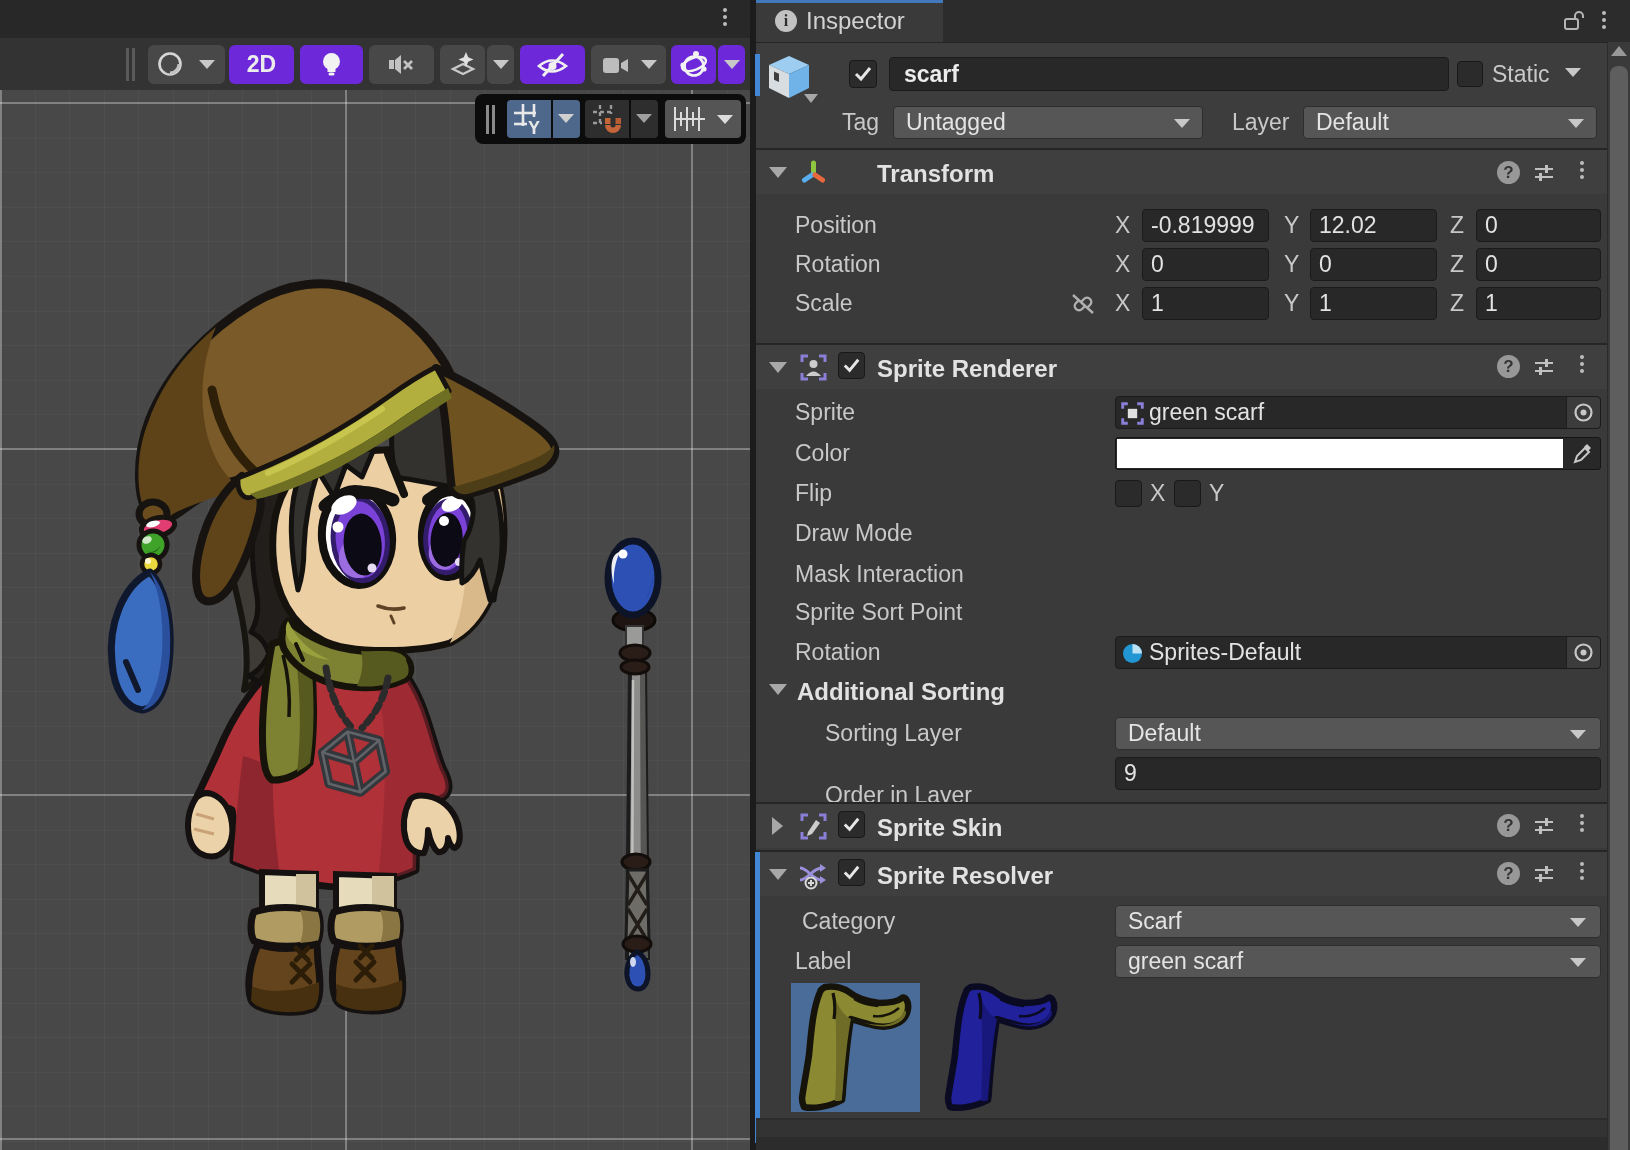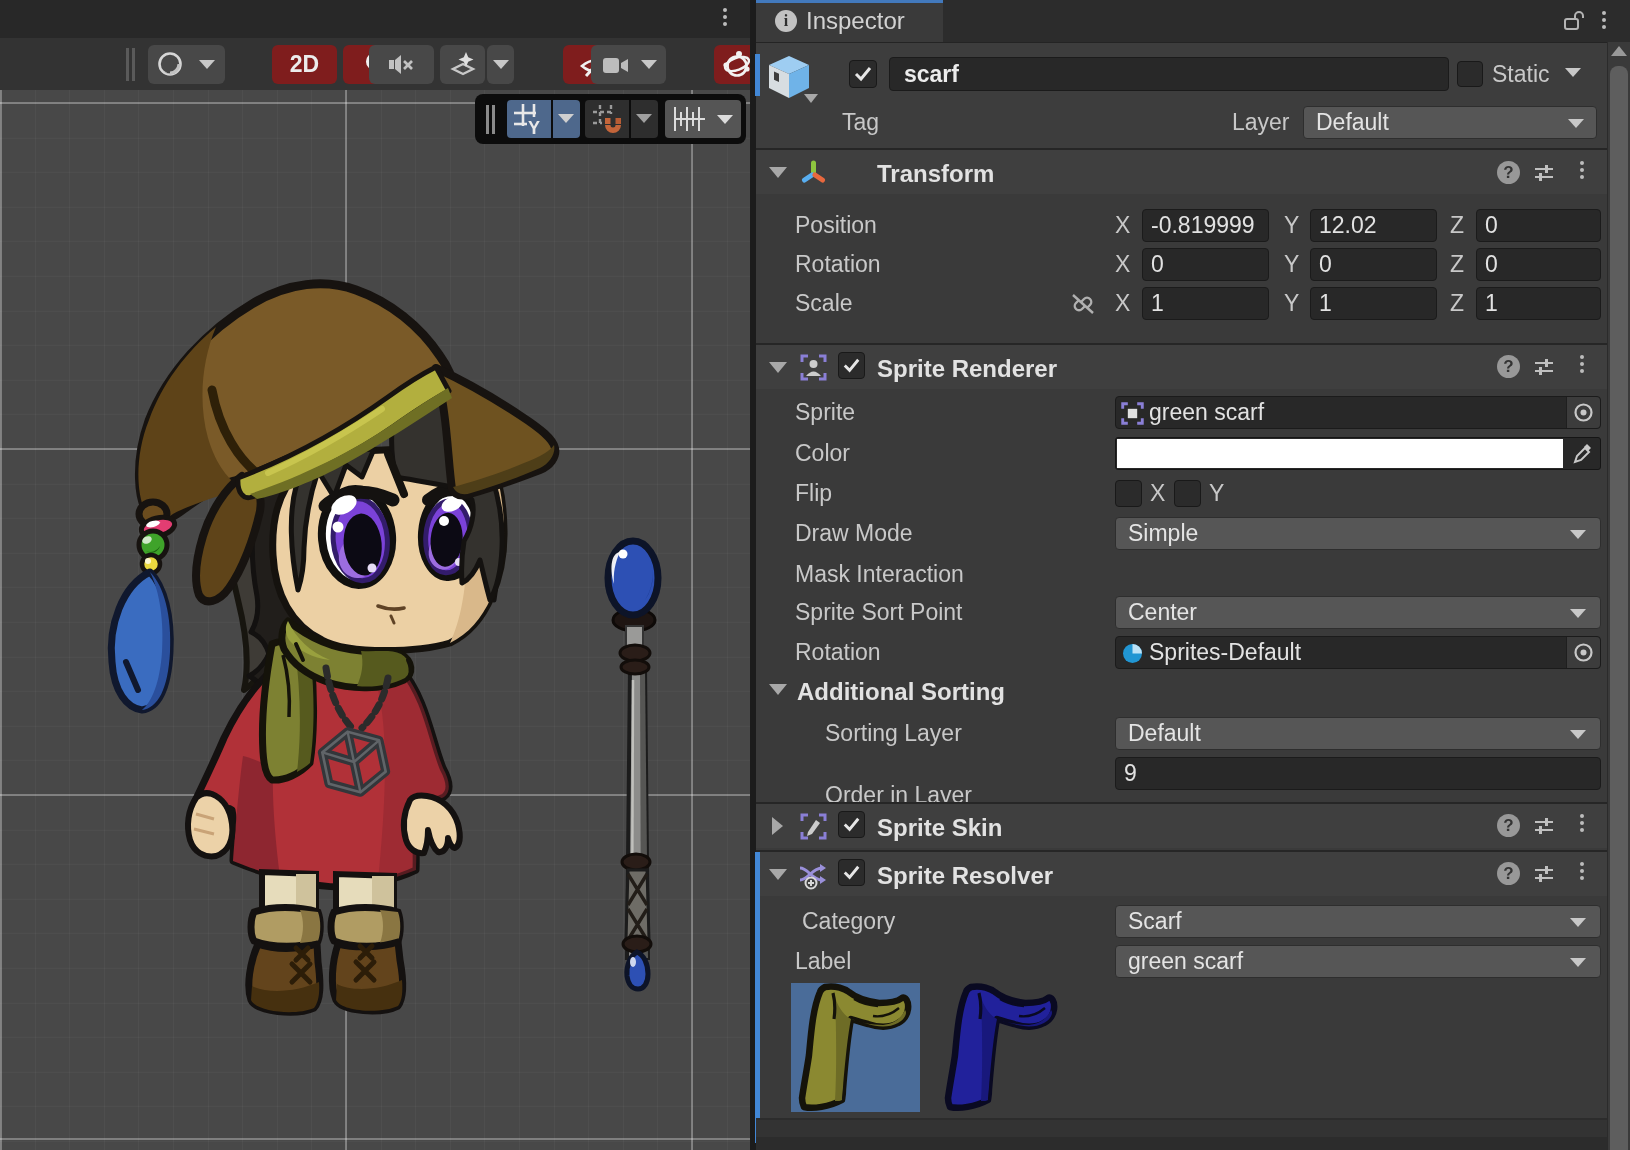--- a/index.html
+++ b/index.html
@@ -4,21 +4,21 @@
 <style>
 html,body{margin:0;padding:0;background:#222;}
 #page{position:relative;width:1630px;height:1150px;overflow:hidden;
   font-family:"Liberation Sans",sans-serif;background:#3a3a3a;}
 .abs{position:absolute;}
 
 #scene{left:0;top:0;width:750px;height:1150px;background:#484848;}
 #topstrip{left:0;top:0;width:750px;height:38px;background:#282828;}
 #toolbar{left:0;top:38px;width:750px;height:52px;background:#333333;}
 .tbtn{position:absolute;top:7px;height:39px;border-radius:6px;background:#484848;}
-.tbtn.blue{background:#7f1d1d;margin-left:43px;}
+.tbtn.blue{background:#6d28d9;}
 #divider{left:750px;top:0;width:6px;height:1150px;background:#1c1c1c;}
 
 #viewport{left:0;top:90px;width:750px;height:1060px;
  background-image:
   repeating-linear-gradient(to right, rgba(255,255,255,0.035) 0 1px, transparent 1px 34.6px),
   repeating-linear-gradient(to bottom, rgba(255,255,255,0.035) 0 1px, transparent 1px 34.6px);
  background-position:0 0, 0 12.8px;
  background-color:#484848;}
 .gmajv{top:0;width:2px;height:1060px;background:rgba(255,255,255,0.30);}
 .gmajh{left:0;width:750px;height:2px;background:rgba(255,255,255,0.30);}
@@ -340,20 +340,24 @@
     <svg class="abs" style="left:93px;top:60px;" width="28" height="28" viewBox="0 0 28 28">
       <path d="M7,14 l5,5 l9,-11" fill="none" stroke="#e6e6e6" stroke-width="3"></path>
     </svg>
     <div class="abs fld" style="left:133px;top:57px;width:560px;height:34px;">
       <div style="padding-left:14px;line-height:32px;font-weight:bold;color:#ececec;">scarf</div>
     </div>
     <div class="abs cb" style="left:701px;top:61px;width:26px;height:26px;"></div>
     <div class="abs lbl" style="left:736px;top:61px;line-height:26px;">Static</div>
     <div class="abs caret" style="left:809px;top:68px;"></div>
     <div class="abs lbl" style="left:86px;top:106px;line-height:33px;">Tag</div>
+    <div class="abs dd" style="left:137px;top:106px;width:310px;height:33px;">
+      <div class="ddtxt">Untagged</div>
+      <div class="caret" style="position:absolute;right:12px;top:12px;"></div>
+    </div>
     <div class="abs lbl" style="left:476px;top:106px;line-height:33px;">Layer</div>
     <div class="abs dd" style="left:547px;top:106px;width:294px;height:33px;">
       <div class="ddtxt">Default</div>
       <div class="caret" style="position:absolute;right:12px;top:12px;"></div>
     </div>
     <div class="abs sep" style="top:148px;"></div>
 
     <div class="abs chead" style="top:150px;"></div>
     <div class="abs tri-d" style="left:13px;top:167px;"></div>
     <svg class="abs" style="left:44px;top:160px;" width="27" height="27" viewBox="0 0 27 27">
@@ -465,30 +469,22 @@
         <path d="M4,20 l2,-6 8,-8 4,4 -8,8 -6,2 Z" fill="none" stroke="#c8c8c8" stroke-width="2"></path>
         <path d="M13,5 l3,-3 4,4 -3,3 Z" fill="#c8c8c8"></path>
       </svg>
     </div>
     <div class="abs lbl rowlbl" style="left:39px;top:477px;">Flip</div>
     <div class="abs cb" style="left:359px;top:480px;width:27px;height:27px;"></div>
     <div class="abs lbl rowlbl" style="left:394px;top:477px;">X</div>
     <div class="abs cb" style="left:418px;top:480px;width:27px;height:27px;"></div>
     <div class="abs lbl rowlbl" style="left:453px;top:477px;">Y</div>
     <div class="abs lbl rowlbl" style="left:39px;top:517px;">Draw Mode</div>
-    <div class="abs dd" style="left:359px;top:517px;width:486px;height:33px;">
-      <div class="ddtxt">Simple</div>
-        <div class="caret" style="position:absolute;right:14px;top:12px;"></div>
-    </div>
     <div class="abs lbl rowlbl" style="left:39px;top:558px;">Mask Interaction</div>
     <div class="abs lbl rowlbl" style="left:39px;top:596px;">Sprite Sort Point</div>
-    <div class="abs dd" style="left:359px;top:596px;width:486px;height:33px;">
-      <div class="ddtxt">Center</div>
-        <div class="caret" style="position:absolute;right:14px;top:12px;"></div>
-    </div>
     <div class="abs lbl rowlbl" style="left:39px;top:636px;">Rotation</div>
     <div class="abs fld" style="left:359px;top:636px;width:486px;height:33px;">
       <svg class="objicon" width="23" height="23" viewBox="0 0 23 23">
         <circle cx="11.5" cy="11.5" r="9.5" fill="#2196d3"></circle>
         <path d="M11.5,2 a9.5,9.5 0 0 1 9.5,9.5 L11.5,11.5 Z" fill="#bde3f7"></path>
       </svg>
       <div class="fldtxt" style="padding-left:33px;">Sprites-Default</div>
       <div style="position:absolute;right:0;top:0;width:33px;height:31px;background:#3c3c3c;border-left:1px solid #1f1f1f;border-radius:0 4px 4px 0;"></div>
       <svg style="position:absolute;right:5px;top:4px;" width="23" height="23" viewBox="0 0 23 23">
         <circle cx="11.5" cy="11.5" r="8" fill="none" stroke="#c8c8c8" stroke-width="2.2"></circle>

